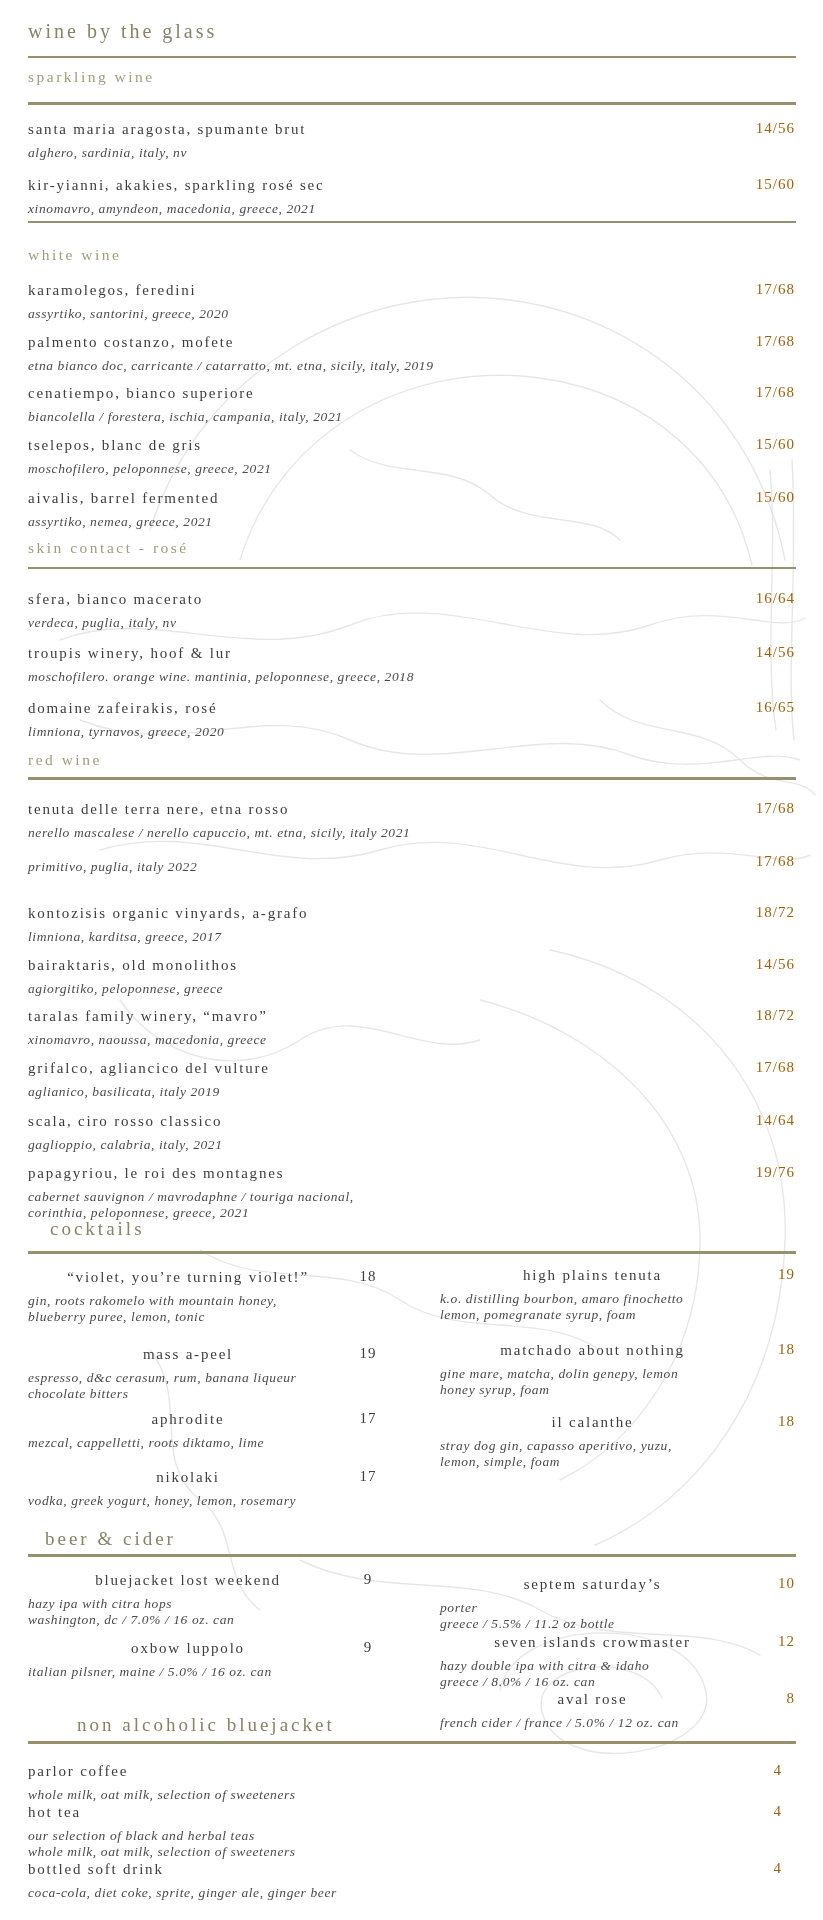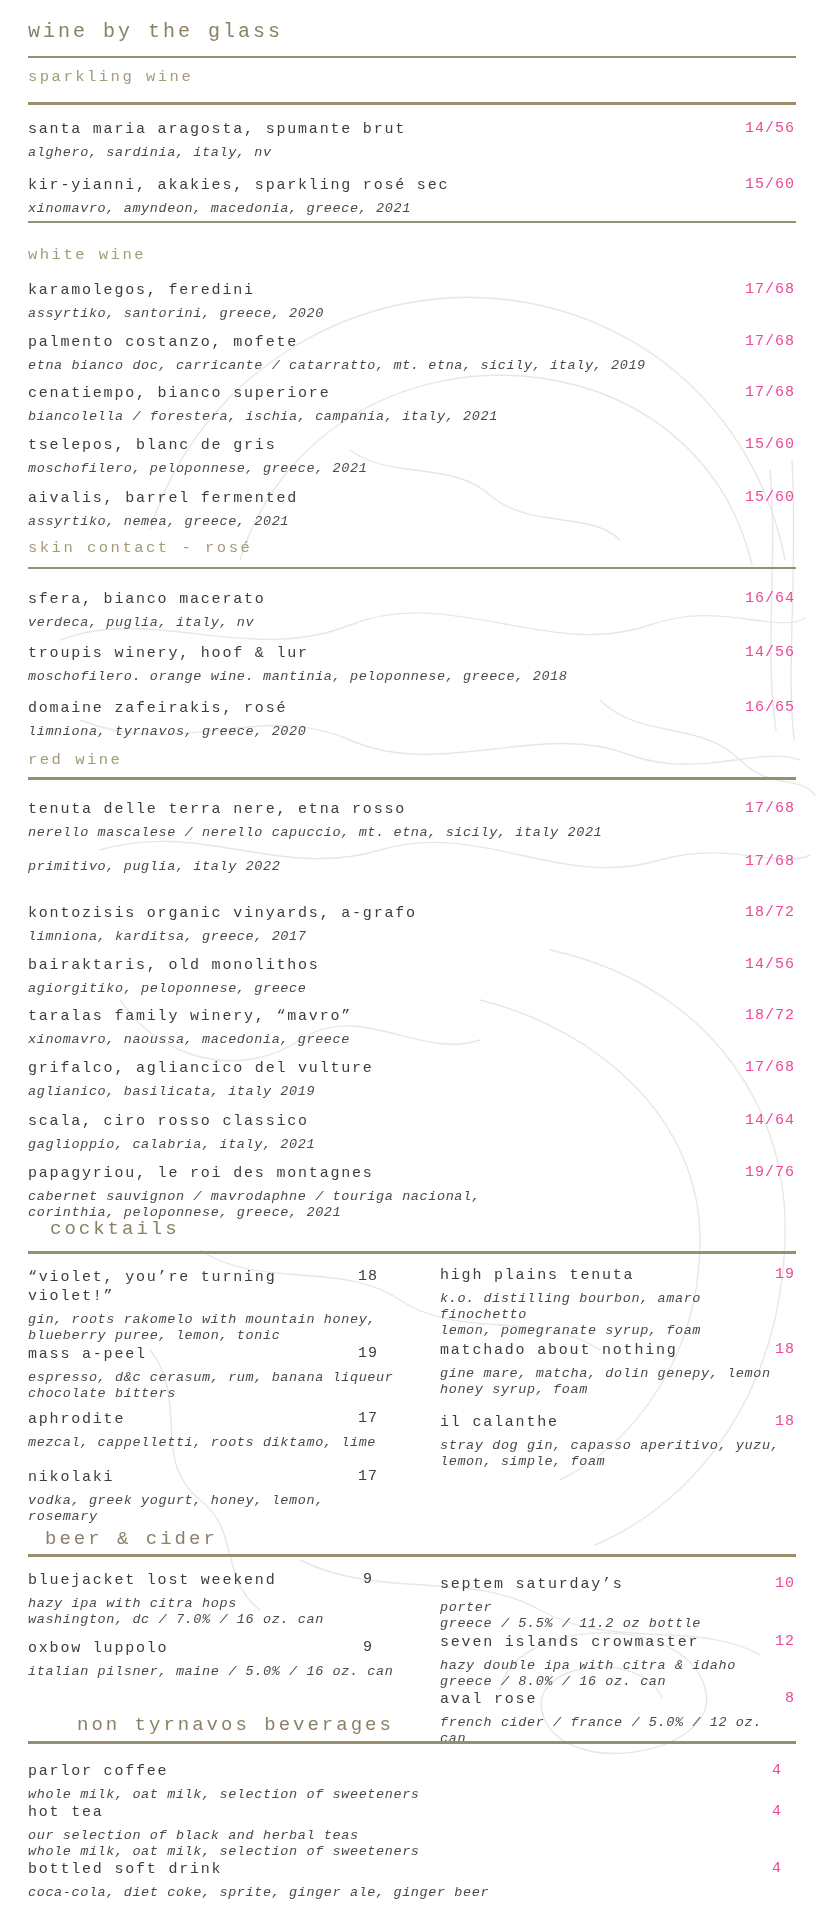--- a/index.html
+++ b/index.html
@@ -1,31 +1,31 @@
 <!DOCTYPE html>
 <html><head>
 <meta charset="utf-8">
 <style>
   html,body{margin:0;padding:0;background:#fff;}
   .page{position:relative;width:823px;height:1920px;background:#ffffff;overflow:hidden;
-        font-family:Liberation Mono, monospace;}
+        font-family:Liberation Serif, serif;}
   .bg-art{position:absolute;left:0;top:0;width:823px;height:1920px;z-index:0;}
   .abs{position:absolute;z-index:1;}
   .t-main{left:28px;font-size:20px;letter-spacing:3px;color:#8b8164;}
   .t-sec{font-size:19px;letter-spacing:3px;color:#8b8164;}
   .sub{left:28px;font-size:15.5px;letter-spacing:2.5px;color:#a49a79;}
   .rule{left:28px;right:27px;background:#97906f;}
   .item{left:28px;right:28px;}
   .col-l{left:28px;width:370px;right:auto;}
   .col-r{left:440px;width:355px;right:auto;}
   .name{font-size:15px;letter-spacing:1.8px;color:#3d3d3d;line-height:19px;padding-right:70px;}
-  .col-l .name,.col-r .name{padding-right:50px;}
+  .col-l .name,.col-r .name{padding-right:50px;text-align:center;}
   .desc{font-style:italic;font-size:13.5px;letter-spacing:0.6px;color:#4a4a4a;line-height:16px;margin-top:6px;}
   .desc + .desc{margin-top:0;}
-  .price-r{position:absolute;right:0;top:0;font-size:15px;letter-spacing:1px;color:#ec4899;}
+  .price-r{position:absolute;right:0;top:0;font-size:15px;letter-spacing:1px;color:#a16207;}
   .price-c{position:absolute;left:312px;top:0;width:56px;text-align:center;font-size:15px;letter-spacing:1px;color:#3d3d3d;}
   .na-price{right:13px;}
 </style>
 </head>
 <body>
 
 <div class="page">
 
   <svg class="bg-art" viewBox="0 0 823 1920" preserveAspectRatio="none">
     <g fill="none" stroke="#d7d7d7" stroke-width="1.4" stroke-linecap="round" opacity="0.6">
@@ -228,21 +228,21 @@
     <span class="price-r">12</span>
     <div class="desc">hazy double ipa with citra &amp; idaho</div>
     <div class="desc">greece / 8.0% / 16 oz. can</div>
   </div>
   <div class="abs item col-r" style="top:1690px">
     <div class="name">aval rose</div>
     <span class="price-r">8</span>
     <div class="desc">french cider / france / 5.0% / 12 oz. can</div>
   </div>
 
-  <div class="abs t-sec" style="top:1714px;left:77px">non tyrnavos beverages</div>
+  <div class="abs t-sec" style="top:1714px;left:77px">non alcoholic bluejacket</div>
   <div class="abs rule" style="top:1741px;height:3px"></div>
 
   <div class="abs item" style="top:1762px">
     <div class="name">parlor coffee</div>
     <span class="price-r na-price">4</span>
     <div class="desc">whole milk, oat milk, selection of sweeteners</div>
   </div>
   <div class="abs item" style="top:1803px">
     <div class="name">hot tea</div>
     <span class="price-r na-price">4</span>

